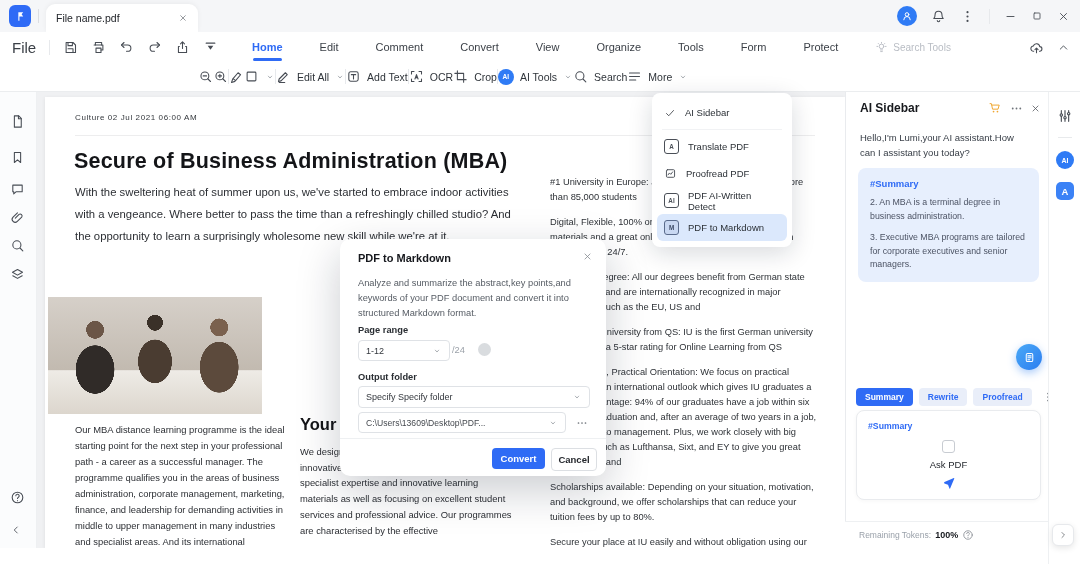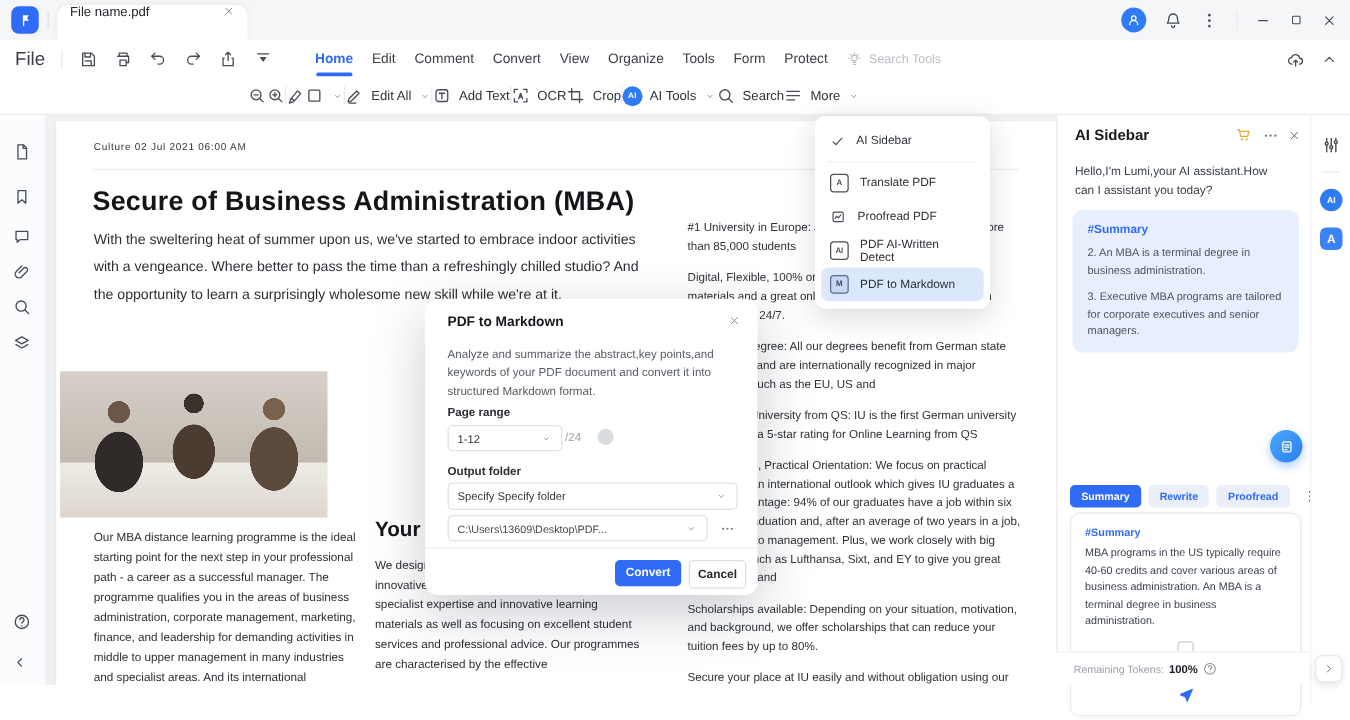--- a/index.html
+++ b/index.html
@@ -6,29 +6,29 @@
   .app{position:relative;width:1080px;height:576px;background:#fff;overflow:hidden;font-family:"Liberation Sans",sans-serif;}
   .abs{position:absolute;}
   .fx{display:flex;align-items:center;}
   
   .ic{width:15px;height:15px;fill:none;stroke:currentColor;stroke-width:1.7;stroke-linecap:round;stroke-linejoin:round;color:#474c54;flex:none;}
   .i10{width:10px;height:10px}.i11{width:11px;height:11px}.i12{width:12px;height:12px}.i13{width:13px;height:13px}.i14{width:14px;height:14px}.i16{width:16px;height:16px}
   .vd{width:1px;height:15px;background:#e7e9ec;flex:none;}
   
   .titlebar{position:absolute;left:0;top:0;width:1080px;height:32px;background:#f5f6f8;}
   .logo{position:absolute;left:9px;top:5px;width:22px;height:22px;border-radius:6px;background:#2f6bf6;display:flex;align-items:center;justify-content:center;}
-  .tab{position:absolute;left:46px;top:4px;width:132px;height:28px;background:#fff;border-radius:9px 9px 0 0;box-shadow:0 -1px 5px rgba(0,0,0,.05);display:flex;padding:0 10px;gap:8px;}
+  .tab{position:absolute;left:46px;top:4px;width:132px;height:28px;background:#fff;border-radius:9px 9px 0 0;box-shadow:0 -1px 5px rgba(0,0,0,.05);display:flex;align-items:center;padding:0 10px;gap:8px;}
   .tab-title{font-size:10.5px;color:#23262b;flex:1;}
   .tb-right{position:absolute;right:10px;top:0;height:32px;display:flex;align-items:center;gap:14px;}
   .avatar{width:20px;height:20px;border-radius:50%;background:#2f7bf5;display:flex;align-items:center;justify-content:center;}
   
   .menubar{position:absolute;left:0;top:32px;width:1080px;height:30px;background:#fff;}
   .mb-left{position:absolute;left:12px;top:0;height:30px;display:flex;align-items:center;gap:13px;}
   .file-lbl{font-size:15px;color:#3a3f46;}
-  .mb-center{position:absolute;left:252px;top:0;height:30px;display:flex;align-items:center;gap:15px;}
+  .mb-center{position:absolute;left:252px;top:0;height:30px;display:flex;align-items:center;gap:37px;}
   .mi{font-size:11px;color:#3a3f46;position:relative;}
   .mi.active{color:#2f6bf5;font-weight:bold;}
   .mi.active::after{content:"";position:absolute;left:1px;right:1px;bottom:-8px;height:3px;border-radius:2px;background:#2f6bf5;}
   .searchtools{display:flex;align-items:center;gap:5px;color:#b9bdc4;}
   .searchtools span{font-size:10px;color:#b9bdc4;}
   .mb-right{position:absolute;right:10px;top:0;height:30px;display:flex;align-items:center;gap:13px;}
   
   .toolbar{position:absolute;left:0;top:62px;width:1080px;height:29px;background:#fff;border-bottom:1px solid #ebedef;}
   .tb-main{position:absolute;left:198px;top:0;height:29px;display:flex;align-items:center;}
   .tbtn{display:flex;align-items:center;gap:6px;font-size:10.5px;color:#2f343a;}
@@ -620,21 +620,20 @@
     <div class="tabsrow">
       <span class="ptab on">Summary</span>
       <span class="ptab">Rewrite</span>
       <span class="ptab">Proofread</span>
       <svg class="ic i12" style="color:#6f747b;margin-left:4px">
           <use href="#sy-kebab"></use>
         </svg>
     </div>
     <div class="card">
       <div class="ch">#Summary</div>
-      <div class="ct">MBA programs in the US typically require 40-60 credits and cover various areas of business administration. An MBA is a terminal degree in business administration.</div>
       <div class="crow">
         <span class="cb"></span>
         <span style="font-size:9.5px;color:#1f2329;flex:1">Ask PDF</span>
         <svg class="ic i14" style="color:#2f6bf5">
             <use href="#sy-send"></use>
           </svg>
       </div>
     </div>
   </div>
   <div class="tokens">

